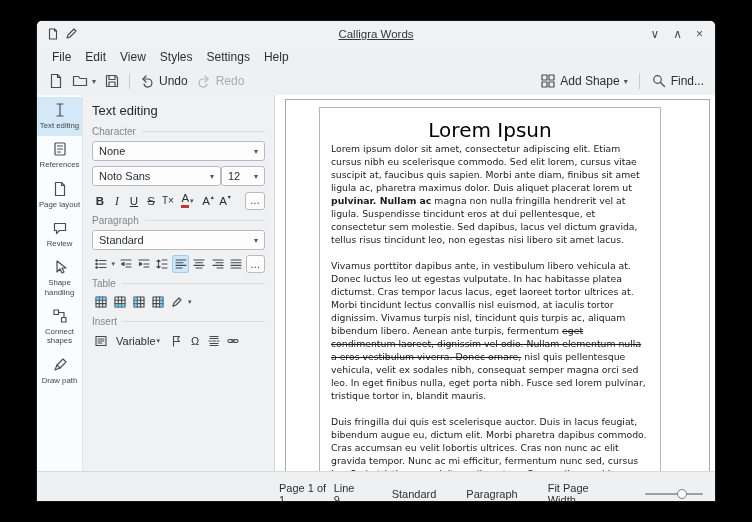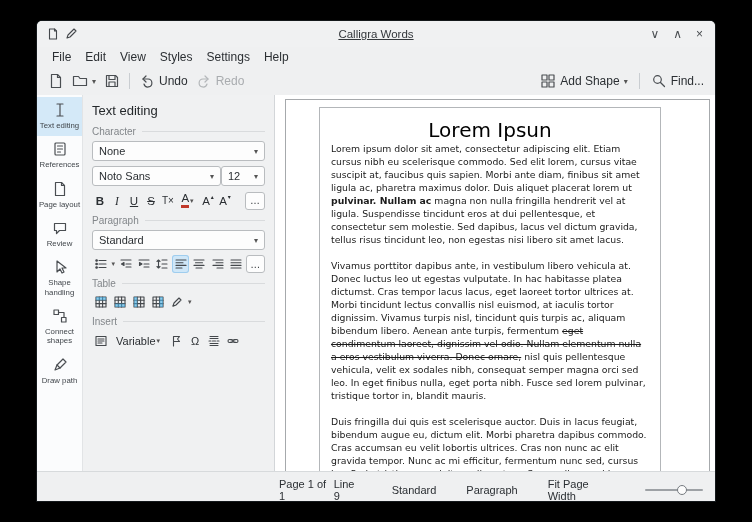--- a/index.html
+++ b/index.html
@@ -66,21 +66,21 @@
   
   .canvas { flex:1; background:#ffffff; position:relative; overflow:hidden; }
   .page { position:absolute; left:10px; top:4px; right:5px; height:1100px; background:#fff; border:1px solid #a6a9ac; }
   .textframe { margin:7px 48px 0 33px; border:1px solid #b3b6b9; padding:8px 11px 20px; min-height:900px; }
   .doc-title { font-size:20px; font-weight:normal; color:#000; text-align:center; margin:2px 0 0; font-family:"DejaVu Sans", sans-serif; }
   .doc-body p { font-size:9.3px; line-height:13px; margin:0 0 13px; color:#1b1b1b; font-family:"DejaVu Sans", sans-serif; text-align:left; }
   .run-bold { font-weight:bold; }
   .run-strike { text-decoration:line-through; }
 
   
-  .statusbar { height:35px; border-top:1px solid #d7dadc; background:#eff0f1; display:flex; align-items:flex-start; font-size:11px; color:#2b2f33; padding:6px 12px; }
+  .statusbar { height:35px; border-top:1px solid #d7dadc; background:#eff0f1; display:flex; align-items:flex-end; font-size:11px; color:#2b2f33; padding:0 12px; }
   .sb-page { margin-left:230px; }
   .sb-right { margin-left:auto; display:flex; align-items:center; gap:30px; }
   .slider { width:62px; height:12px; position:relative; }
   .slider .track { position:absolute; top:5px; left:0; right:0; height:2px; background:#9da1a5; border-radius:1px; }
   .slider .handle { position:absolute; top:1px; left:55%; width:10px; height:10px; border-radius:50%; background:#fcfcfc; border:1px solid #767b80; }
 </style>
 </head>
 <body>
 
 <div class="window">

